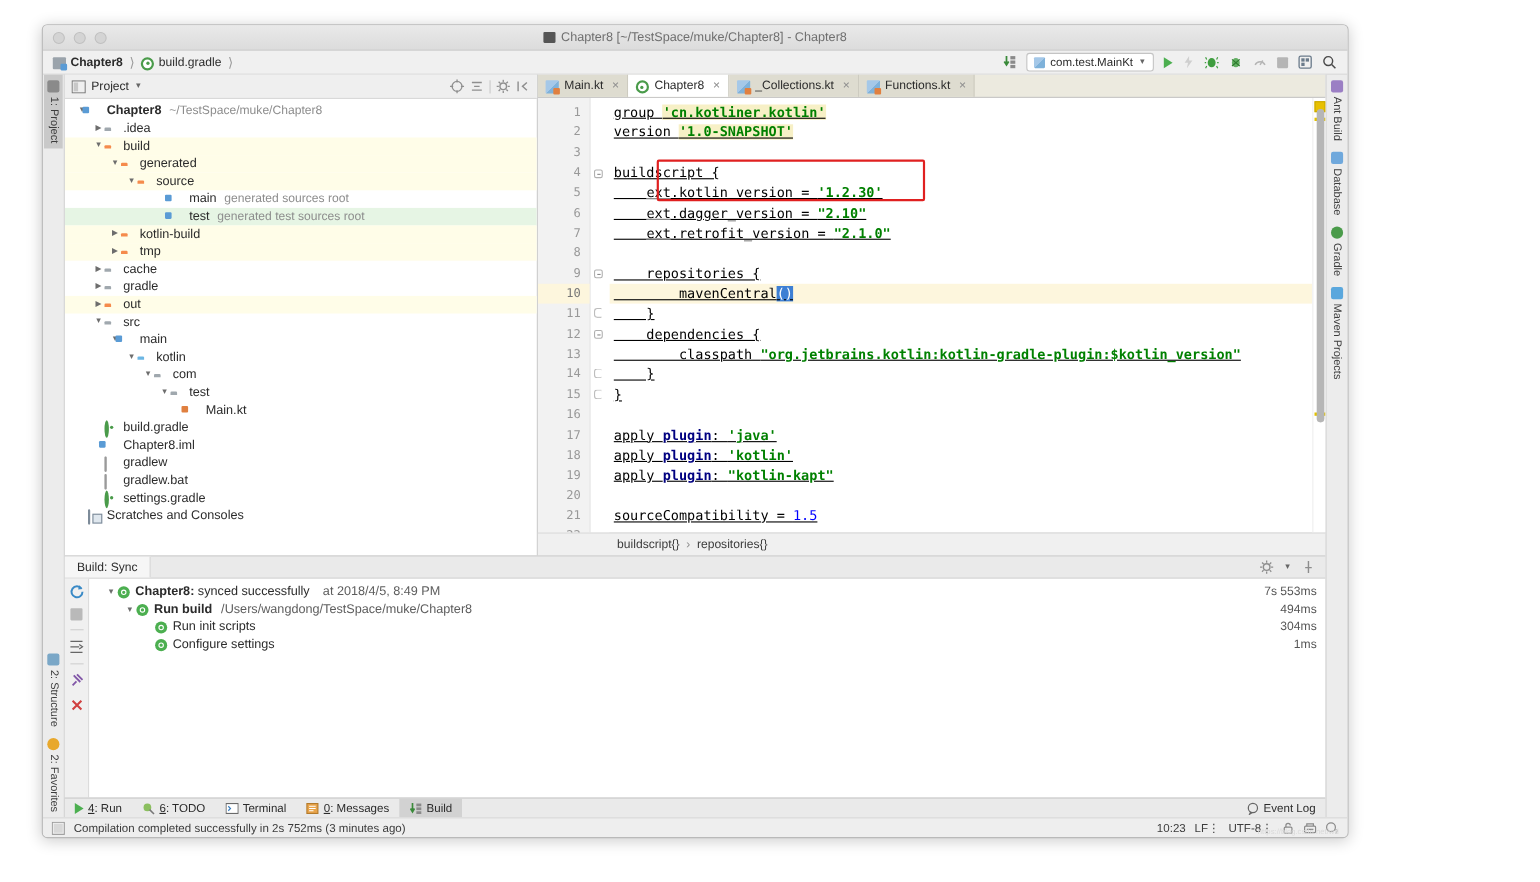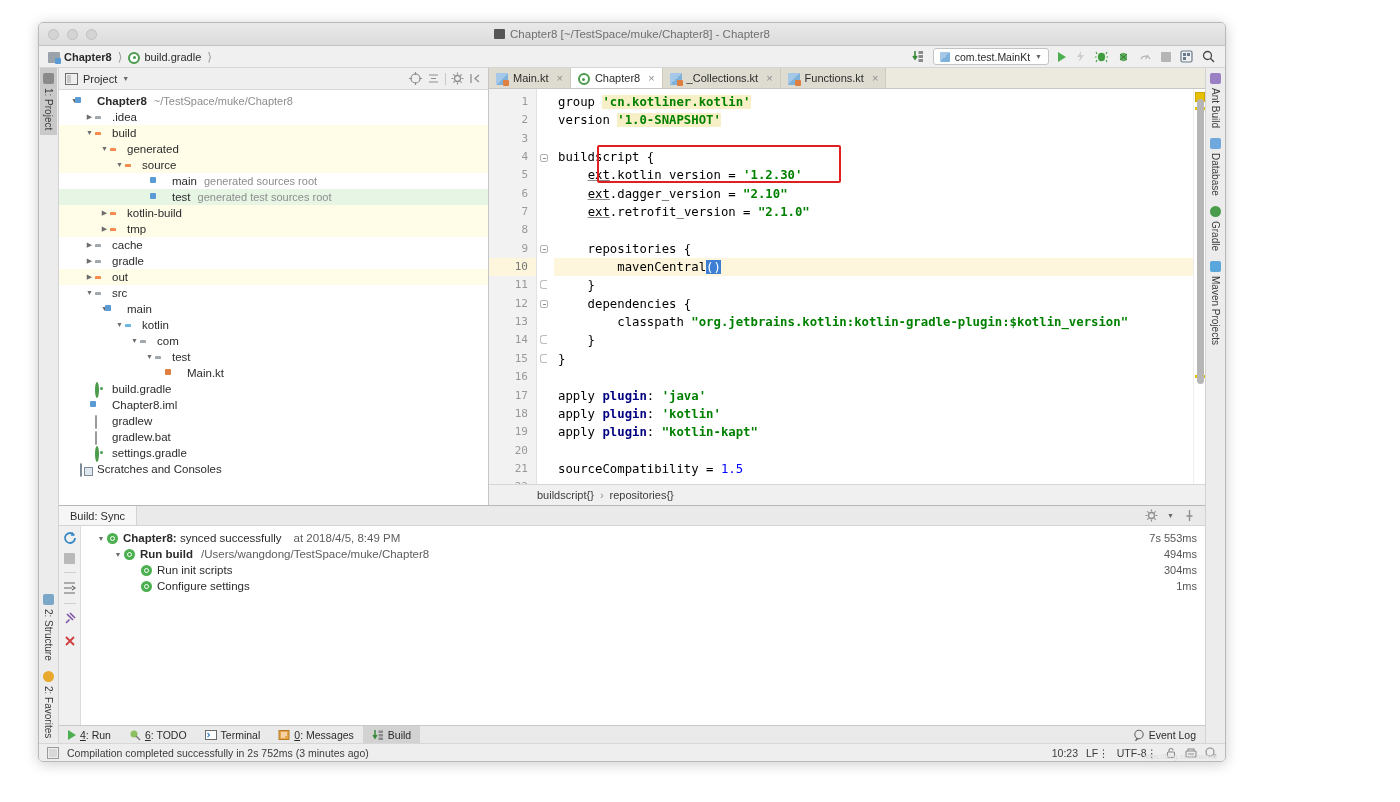--- a/index.html
+++ b/index.html
@@ -156,21 +156,21 @@
   .fold .minus:after { content:""; position:absolute; left:1.5px; top:3px; width:3px; height:1px; background:#8a8a8a; }
   .fold .endbr {
     position:absolute; left:3px; top:4px; width:7px; height:9px;
     border:1px solid #bdbdbd; border-right:none; border-radius:3px 0 0 3px;
   }
   #code {
     flex:1 1 auto; position:relative; padding-top:4px;
     font-family:"DejaVu Sans Mono", monospace; font-size:12.3px;
     color:#000; overflow:hidden;
   }
-  .cl { height:18.35px; line-height:18.35px; white-space:pre; padding-left:4px; }
+  .cl { height:18.35px; line-height:18.35px; white-space:pre; padding-left:4px;text-decoration:underline; }
   .cl.hl { background:#fdf6dd; }
   .s-str { color:#008000; font-weight:bold; }
   .s-kw  { color:#000080; font-weight:bold; }
   .s-num { color:#0000ff; }
   .s-hl  { background:#f7f0c6; }
   .s-sel { background:#3d7fd4; color:#ffffff; }
   .s-und { text-decoration:underline; text-decoration-color:#888; }
   #redbox {
     position:absolute; left:43px; top:56px; width:244px; height:38px;
     border:2.5px solid #e02020; border-radius:2px; pointer-events:none;
@@ -180,21 +180,21 @@
   }
   .marker { position:absolute; left:1px; width:10px; height:3px; background:#e2c100; }
   .mbox { position:absolute; left:1px; top:3px; width:10px; height:10px;
      background:#e8c000; border:1px solid #c9a800; }
   #vscroll {
     position:absolute; right:1px; top:10px; width:7px; height:285px;
     background:#b6b6b6; border-radius:4px;
   }
   #breadcrumbbar {
     height:21px; flex:0 0 21px; background:#f0f0f0; border-top:1px solid #d6d6d6;
-    display:flex; align-items:center; padding-left:48px; gap:6px;
+    display:flex; align-items:center; padding-left:72px; gap:6px;
     font-size:11px; color:#3c3c3c;
   }
 
   
   #build-panel { flex:0 0 220px; display:flex; flex-direction:column;
      border-top:1px solid #b7b7b7; background:#fff; }
   #build-tabbar {
     height:20px; flex:0 0 20px; background:#eaeaea; border-bottom:1px solid #d4d4d4;
     display:flex; align-items:stretch;
   }

